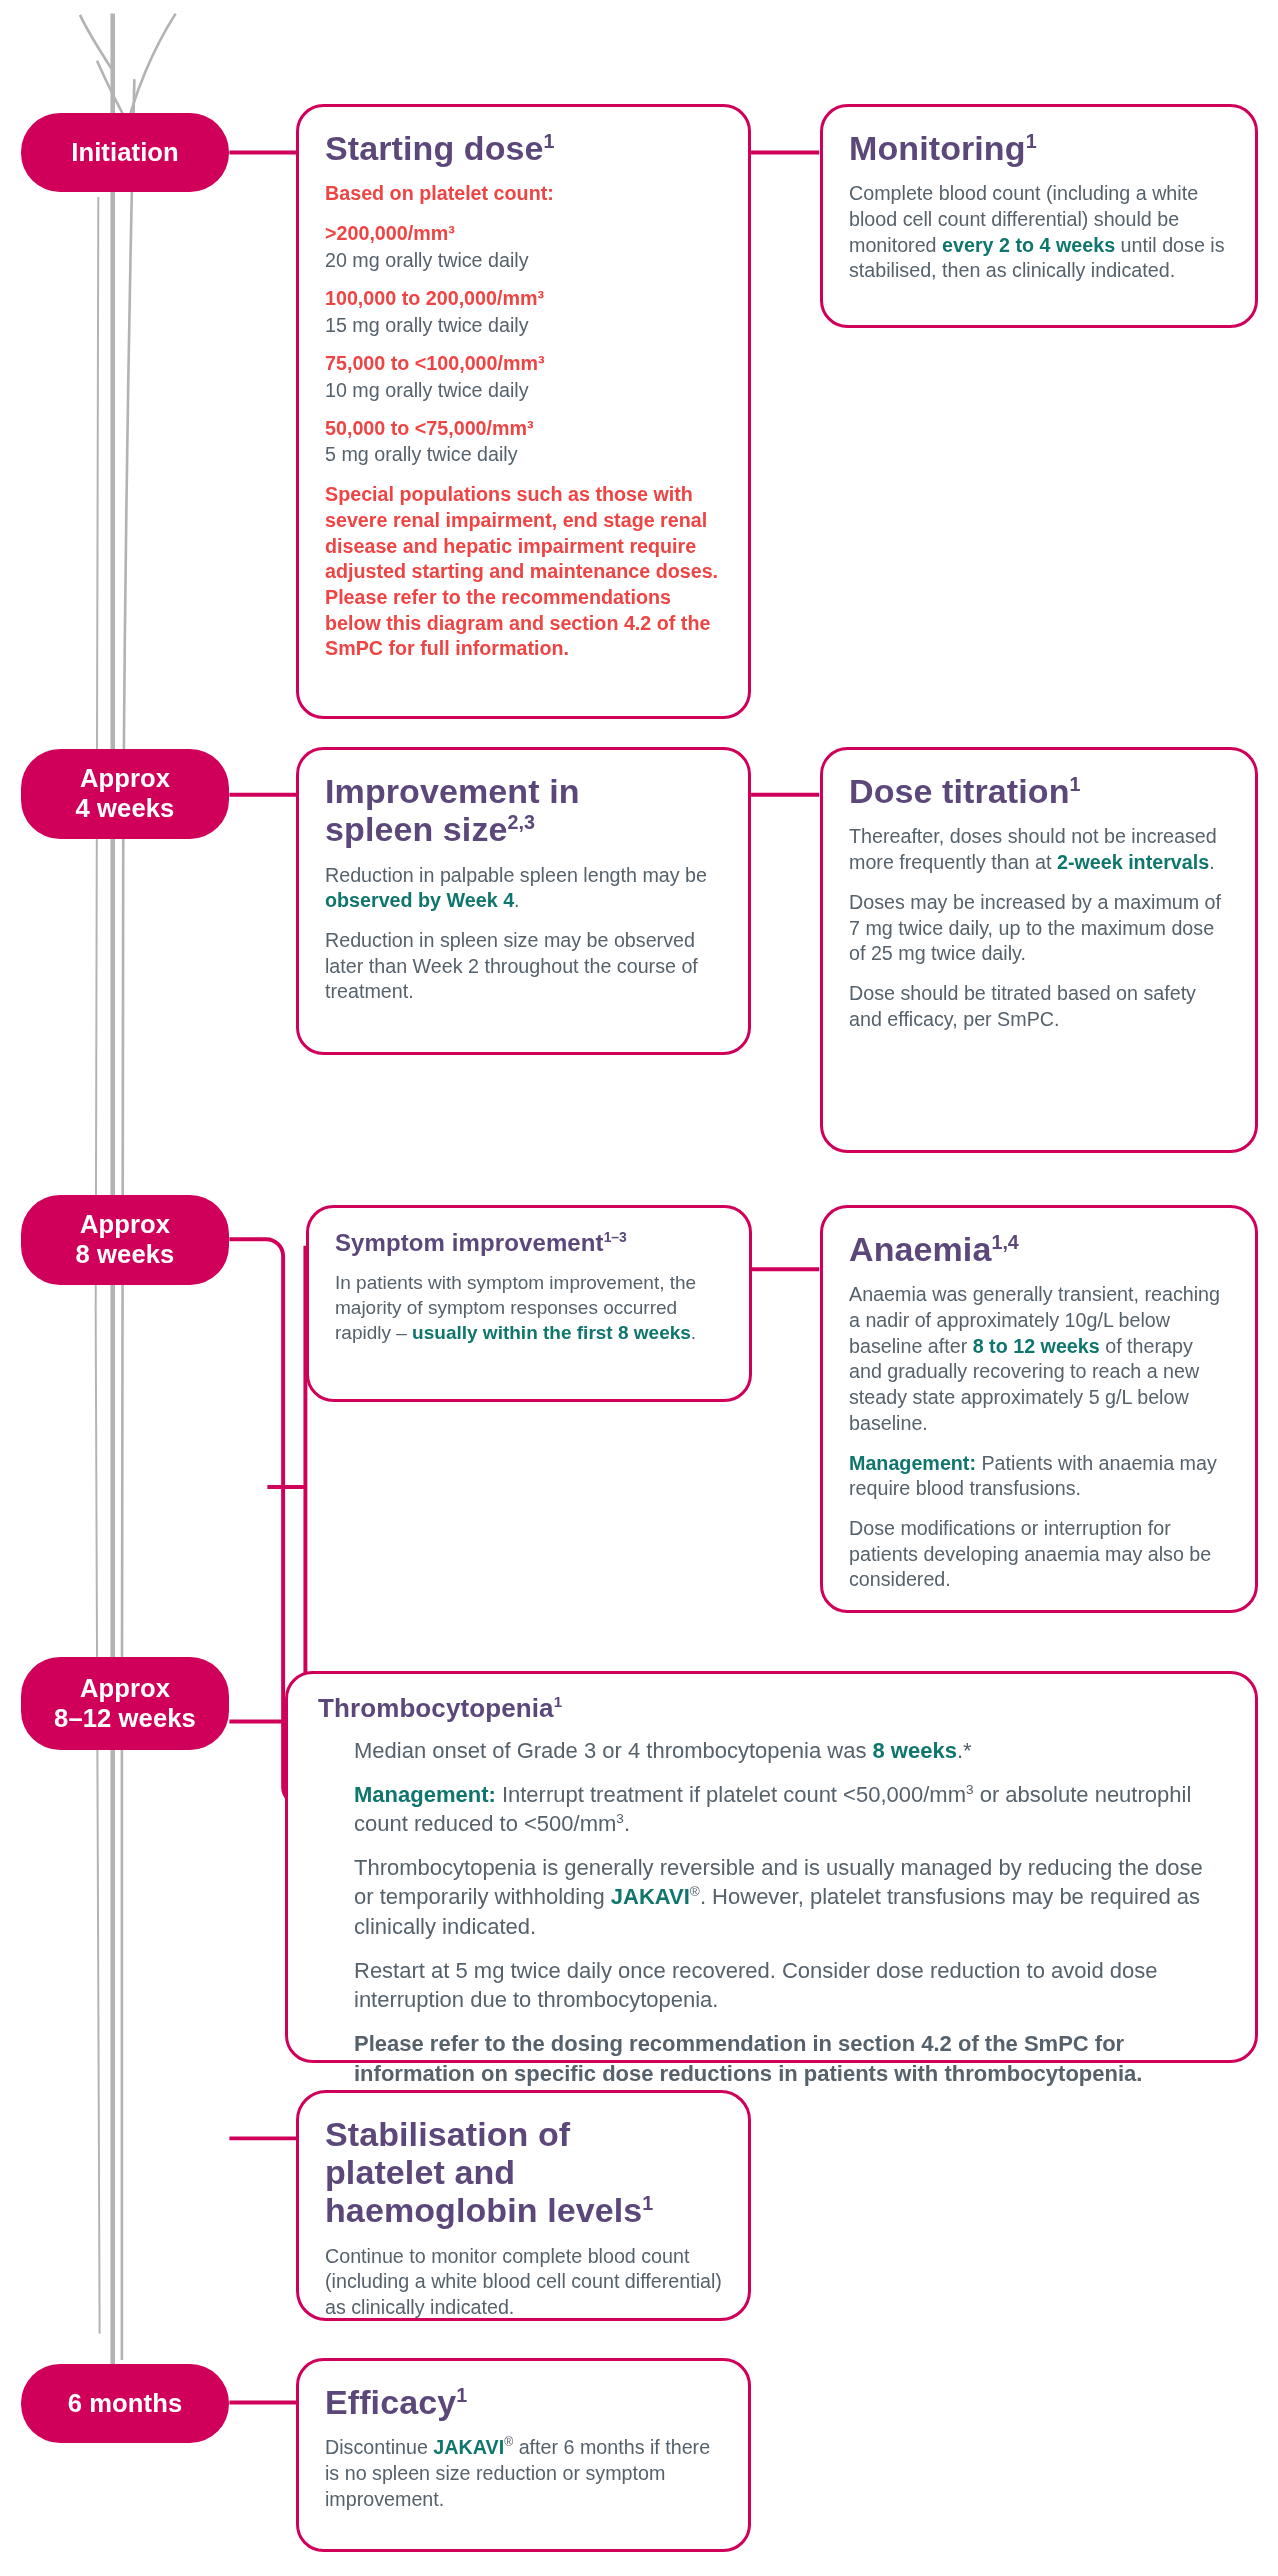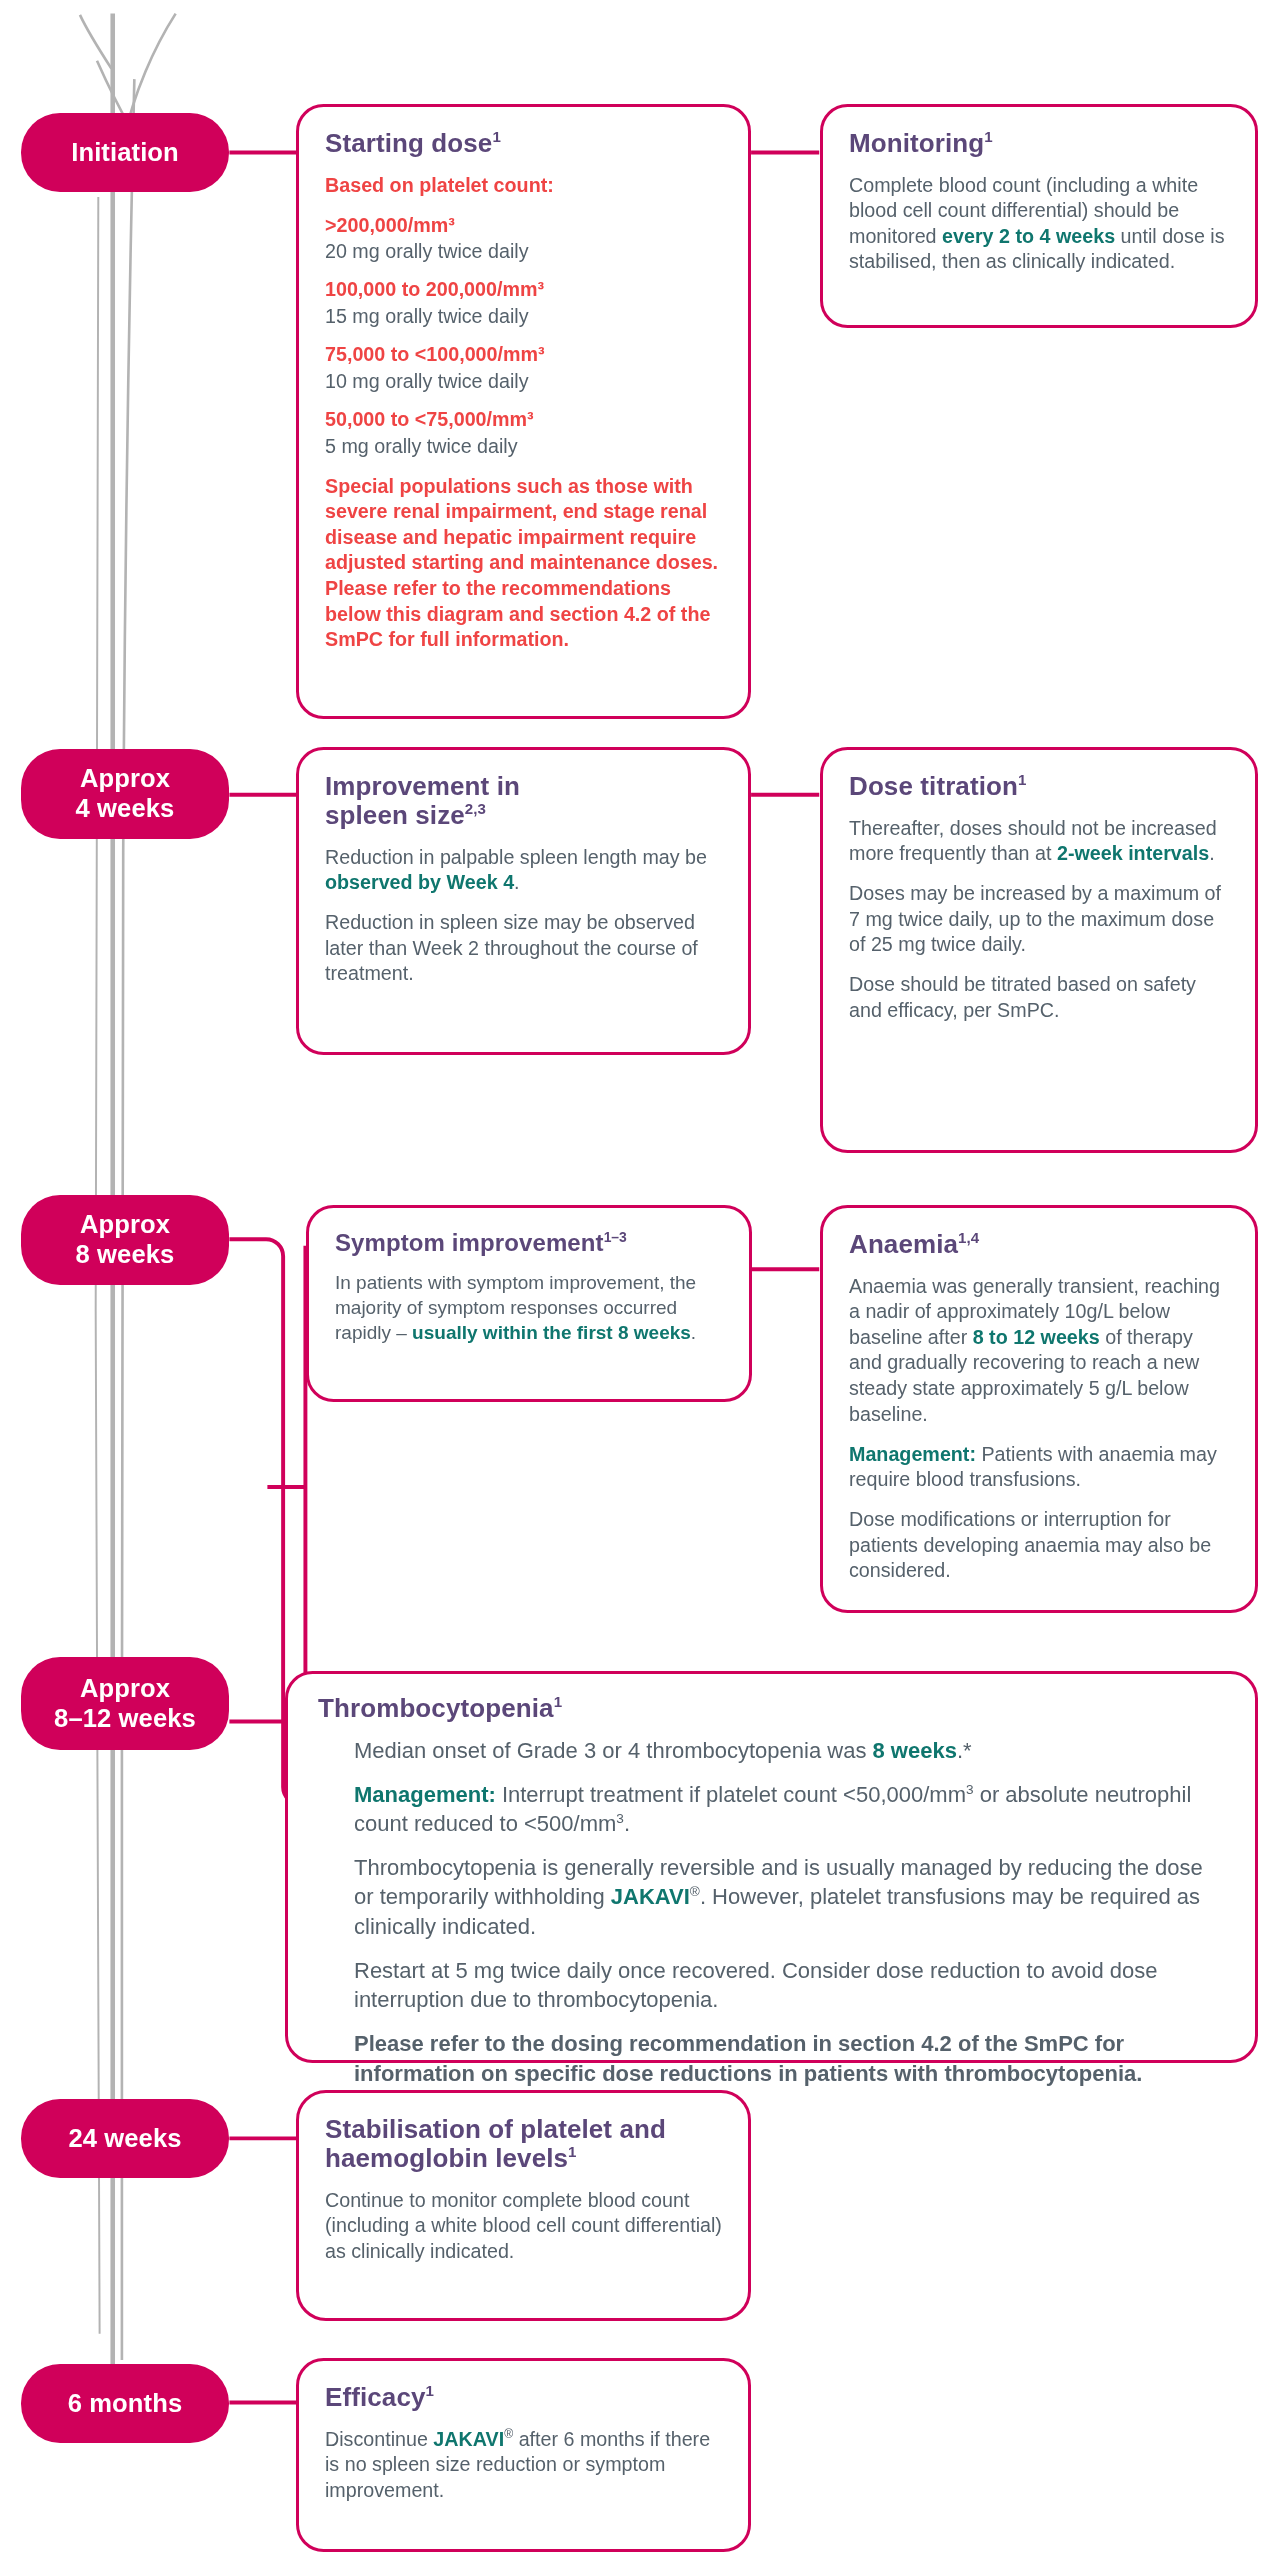--- a/index.html
+++ b/index.html
@@ -21,21 +21,21 @@
   .pill span{display:block;}
 
   
   .card{
     position:absolute;background:#ffffff;border:3.3px solid #D0005A;border-radius:27.5px;
     box-sizing:border-box;z-index:4;
   }
   .card-inner{padding:22px 26px 22px 26px;}
   h3.card-title{
     margin:0 0 14.4px 0;color:#5B4779;font-weight:700;
-    font-size:26px;line-height:1.12;letter-spacing:0.1px;
+    font-size:34px;line-height:1.12;letter-spacing:0.1px;
   }
   h3.card-title sup{font-size:.58em;font-weight:700;vertical-align:super;letter-spacing:0;}
   p.body{
     margin:0 0 14.4px 0;color:#55616B;font-size:19.7px;line-height:1.30;
   }
   p.body:last-child{margin-bottom:0;}
   p.body sup{font-size:.62em;vertical-align:super;}
   .b{color:#0f766e;font-weight:700;}
   .dose-label{
     margin:0 0 0.7px 0;color:#ef4444;font-weight:700;font-size:19.7px;line-height:1.30;
@@ -110,23 +110,20 @@
   <div class="pill" style="left:21px;top:1195px;width:208px;height:90px;flex-direction:column;">
     <span>Approx</span>
     <span>8 weeks</span>
   </div>
 
   <div class="pill" style="left:21px;top:1657px;width:208px;height:93px;flex-direction:column;">
     <span>Approx</span>
     <span>8–12 weeks</span>
   </div>
 
-  <div class="pill" style="left:21px;top:2099px;width:208px;height:79px;">
-    <span>24 weeks</span>
-  </div>
 
   <div class="pill" style="left:21px;top:2364px;width:208px;height:79px;">
     <span>6 months</span>
   </div>
 
   <div class="card" style="left:296px;top:104px;width:455px;height:615px;">
     <div class="card-inner">
       <h3 class="card-title"><span>Starting dose</span><sup>1</sup></h3>
 
       <p class="dose-label" style="margin-bottom:14.4px;">Based on platelet count:</p>

